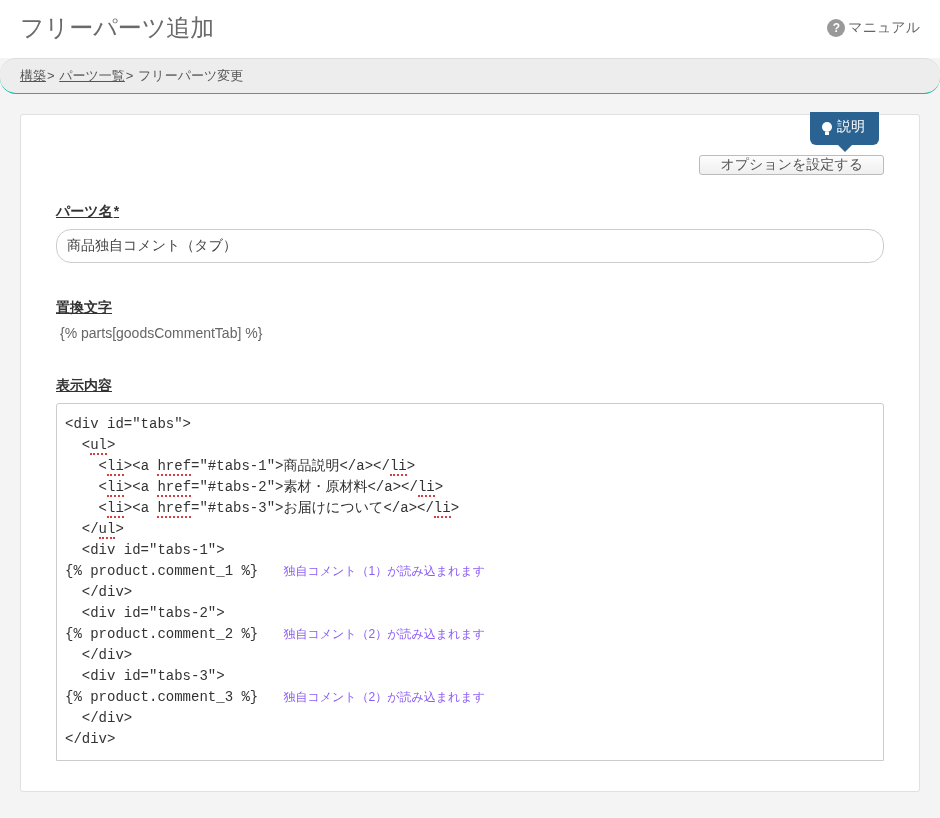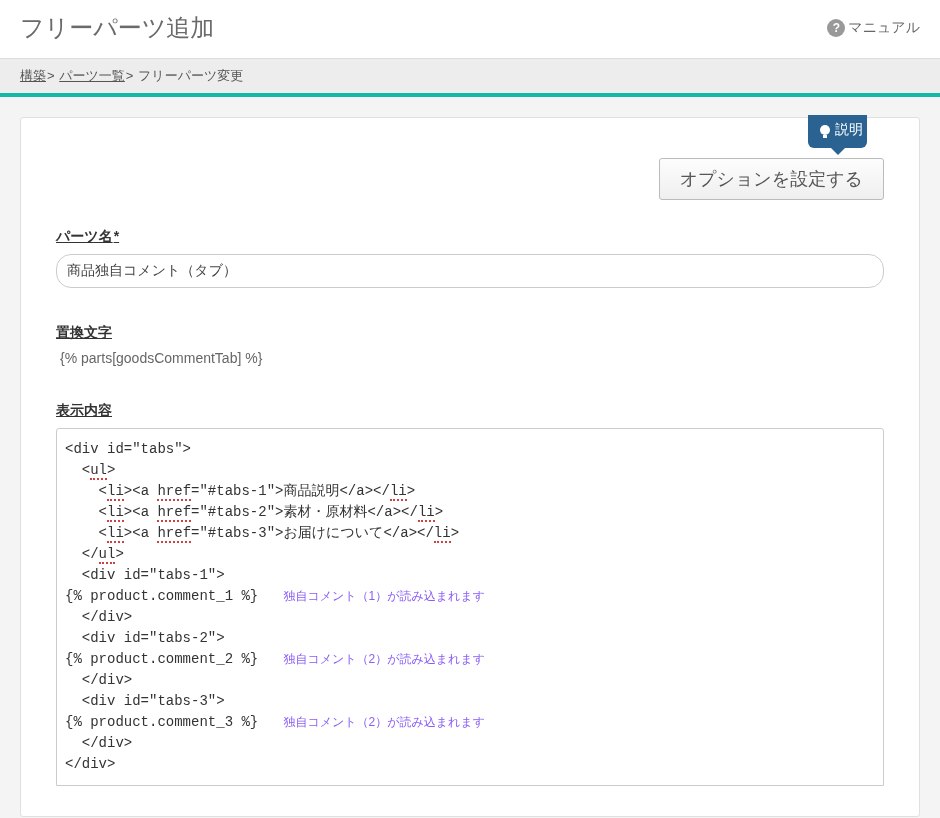--- a/index.html
+++ b/index.html
@@ -37,46 +37,47 @@
   border-radius: 50%;
   background: #999;
   color: #fff;
   font-size: 12px;
   font-weight: bold;
   margin-right: 3px;
 }
 .breadcrumb-bar {
   background: #ededed;
   border-top: 1px solid #ddd;
-  border-bottom: 4px solid #14b8a6;
+  border-bottom: 1px solid #14b8a6;
   padding: 8px 20px;
   font-size: 13px;
+  border-radius: 16px;
 }
 .breadcrumb-bar a {
   color: #555;
   text-decoration: underline;
 }
 .breadcrumb-bar span.sep { margin: 0 1px; }
 .main {
   padding: 20px 20px 40px 20px;
 }
 .card {
   background: #fff;
   border: 1px solid #e0e0e0;
   border-radius: 3px;
   padding: 40px 35px 30px 35px;
   position: relative;
 }
 .help-badge {
   position: absolute;
   top: -3px;
-  right: 52px;
+  right: 40px;
   background: #2a6391;
   color: #fff;
-  padding: 6px 4px 9px 12px;
+  padding: 6px 14px 9px 12px;
   border-radius: 0 0 6px 6px;
   font-size: 14px;
   display: flex;
   align-items: center;
   cursor: pointer;
 }
 .help-badge::after {
   content: "";
   position: absolute;
   bottom: -7px;
@@ -103,22 +104,22 @@
 }
 .options-row {
   text-align: right;
   margin-bottom: 28px;
 }
 .btn {
   display: inline-block;
   background: linear-gradient(#fdfdfd, #efefef);
   border: 1px solid #bbb;
   border-radius: 3px;
-  padding: 8px 20px;
-  font-size: 18px;
+  padding: 0 20px;
+  font-size: 14px;
   color: #555;
   cursor: pointer;
 }
 .btn-sm {
   padding: 5px 16px;
   font-size: 13px;
 }
 .field-label {
   font-weight: bold;
   font-size: 14px;

